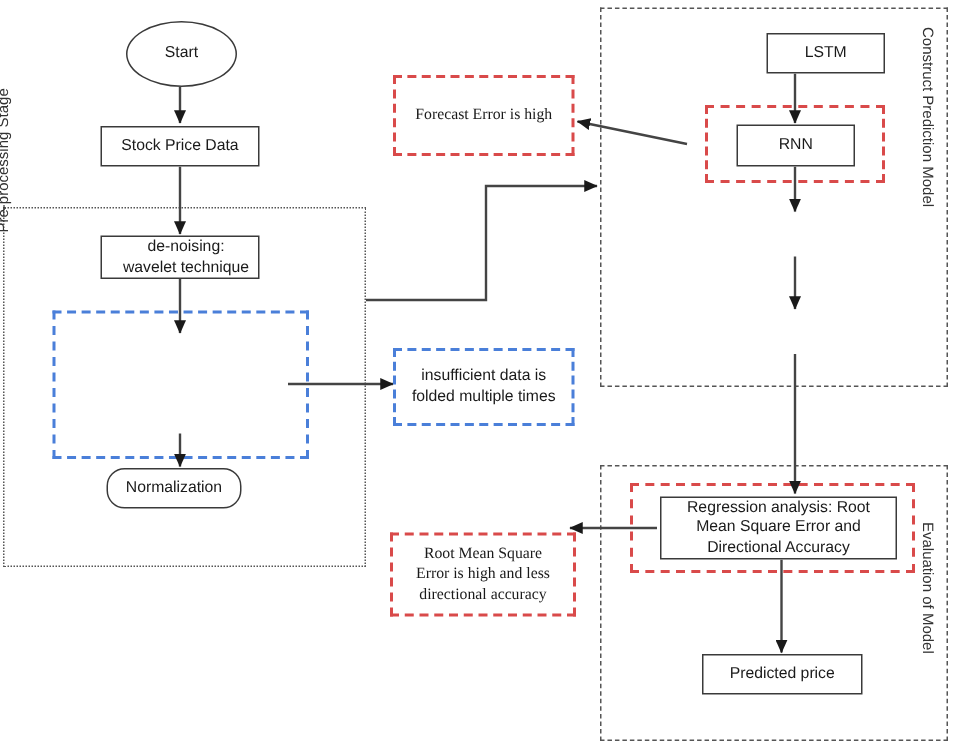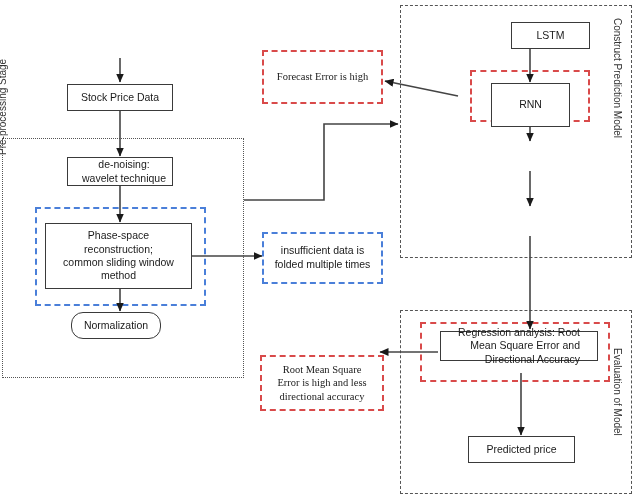--- a/index.html
+++ b/index.html
@@ -103,40 +103,37 @@
       <path d="M458,96 L385,81"></path>
 
       <path d="M530,236 L530,329"></path>
 
       <path d="M438,352 L380,352"></path>
 
       <path d="M521,373 L521,435"></path>
     </g>
   </svg>
 
+  <div class="node ellipse" style="left:84px;top:14px;width:74px;height:44px;">Start</div>
 
   <div class="node" style="left:67px;top:84px;width:106px;height:27px;">Stock Price Data</div>
 
   <div class="node" style="left:67px;top:157px;width:106px;height:29px;white-space:pre-line;padding-left:12px;">de-noising:
 wavelet technique</div>
 
-  <div class="node" style="left:45px;top:223px;width:147px;height:66px;white-space:pre-line;">Phase-space
-reconstruction;
-common sliding window
-method</div>
 
   <div class="node" style="left:71px;top:312px;width:90px;height:27px;border-radius:12px;">Normalization</div>
 
   <div class="node" style="left:511px;top:22px;width:79px;height:27px;">LSTM</div>
 
-  <div class="node" style="left:491px;top:83px;width:79px;height:44px;">RNN</div>
+  <div class="node" style="left:491px;top:83px;width:79px;height:28px;">RNN</div>
 
 
 
-  <div class="node" style="left:440px;top:331px;width:158px;height:30px;white-space:pre-line;text-align:right;">Regression analysis: Root
+  <div class="node" style="left:440px;top:331px;width:158px;height:42px;white-space:pre-line;">Regression analysis: Root
 Mean Square Error and
 Directional Accuracy</div>
 
   <div class="node" style="left:468px;top:436px;width:107px;height:27px;">Predicted price</div>
 
   <div class="note red" style="left:262px;top:50px;width:121px;height:54px;">Forecast Error is high</div>
 
   <div class="note blue" style="left:262px;top:232px;width:121px;height:52px;white-space:pre-line;">insufficient data is
 folded multiple times</div>
 

